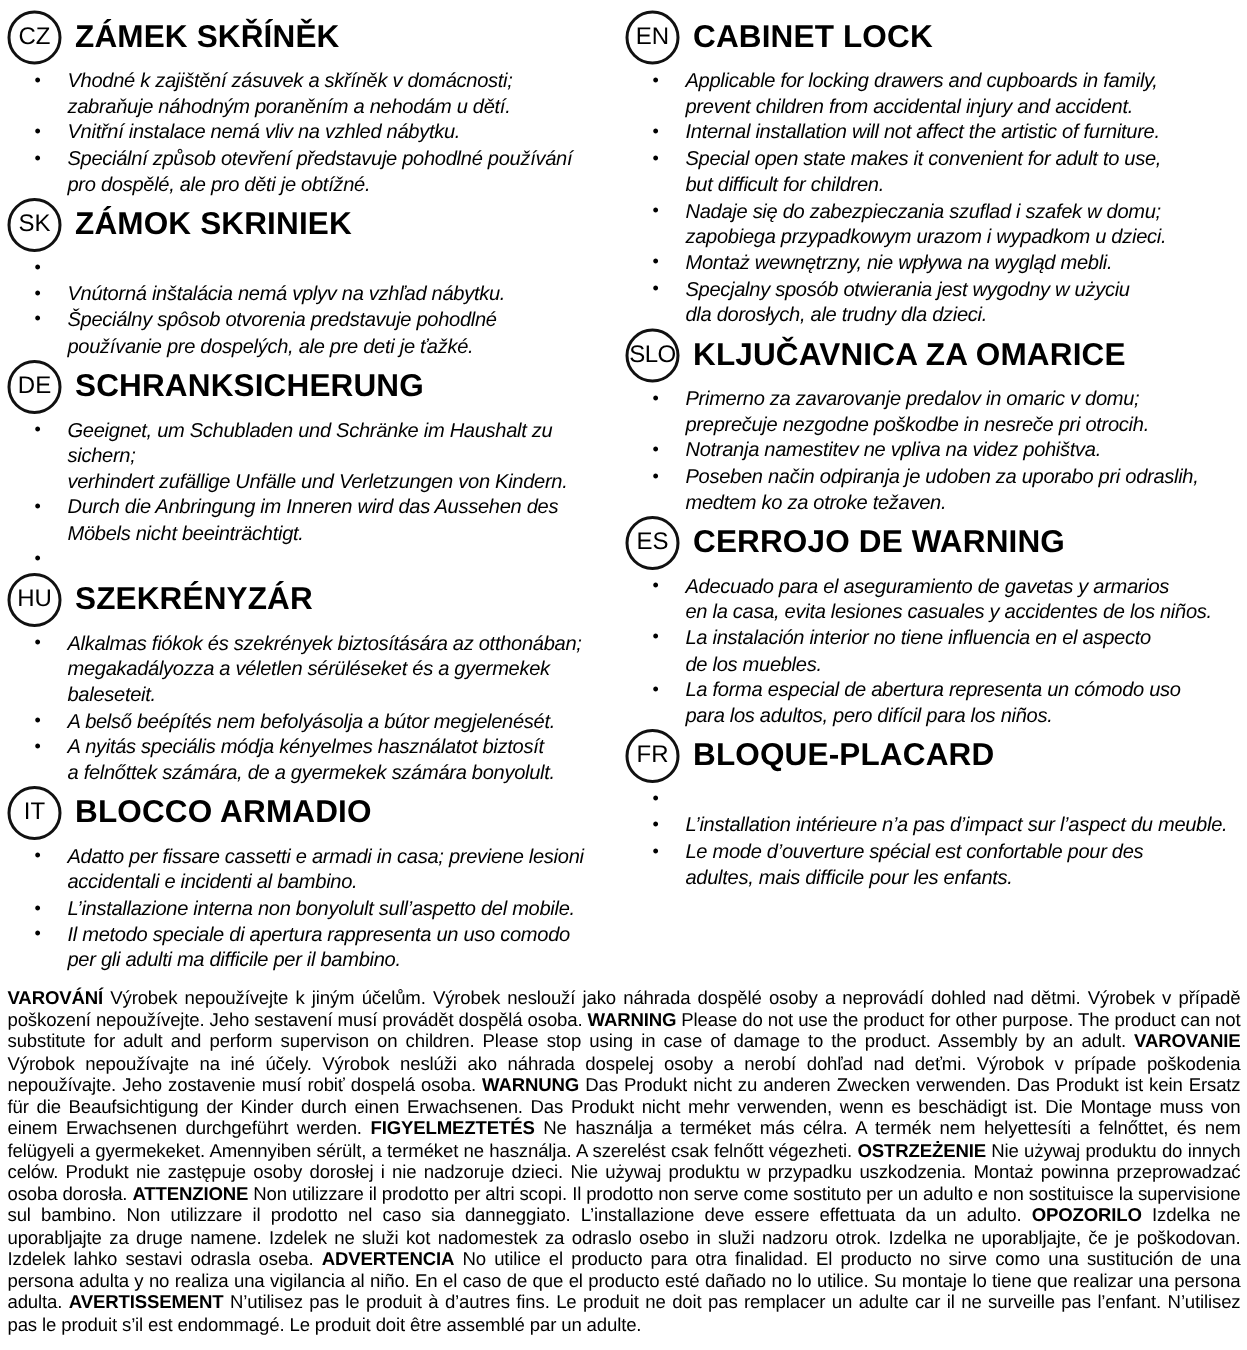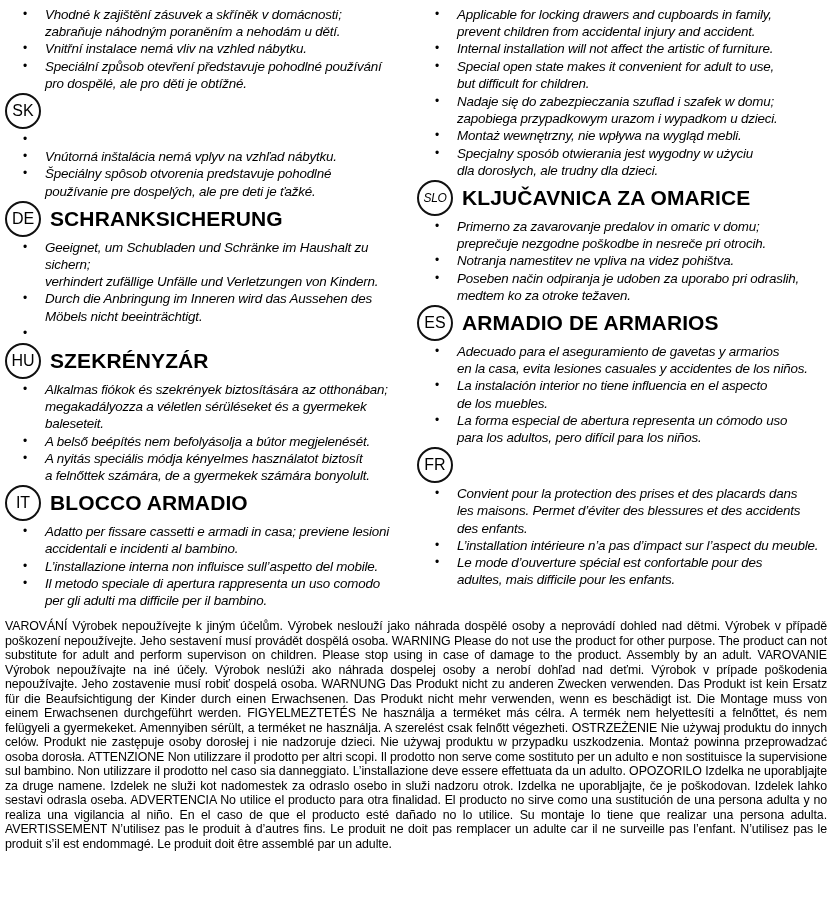--- a/index.html
+++ b/index.html
@@ -12,67 +12,72 @@
   .cols { display:flex; }
   .col { width:412px; flex:0 0 auto; }
   .section { margin-bottom:1px; }
   .sec-header { display:flex; align-items:center; gap:9px; margin:1px 0 2px 0; }
   .badge {
     width:32px; height:32px; border:2px solid #111; border-radius:50%;
     display:flex; align-items:center; justify-content:center;
     font-size:16px; font-weight:normal; letter-spacing:0; flex:0 0 auto;
     background:#fff;
   }
-  .badge.small { font-size:12px; letter-spacing:-0.3px;font-style:italic; }
+  .badge.small { font-size:16px; letter-spacing:-0.3px; }
   .sec-title { font-size:21px; font-weight:bold; letter-spacing:0.1px; white-space:nowrap; }
   .bullets { margin:0; padding:0; list-style:none; }
   .bullet { display:flex; }
   .bullet-marker {
     flex:0 0 auto; width:22px; margin-left:18px; text-align:left;
     font-size:12px; line-height:17.2px;
   }
   .bullet-text {
     font-size:13.4px; line-height:17.2px; letter-spacing:-0.2px;
     white-space:pre-line;
     font-style:italic;
   }
   .warnings {
     margin-top:9px; width:822px;
     font-size:12.4px; line-height:14.5px; letter-spacing:-0.1px;
     text-align:justify;
   }
-  .warnings b { font-weight:normal; }
+  .warnings b { font-weight:bold; }
 </style>
 </head>
 <body>
 
 <div class="page">
   <div class="cols">
     <div class="col" id="col-left">
         <div class="section">
+          <div class="sec-header">
+            <span class="badge">CZ</span>
+            <span class="sec-title">ZÁMEK SKŘÍNĚK</span>
+          </div>
           <ul class="bullets">
             <li class="bullet">
               <span class="bullet-marker">•</span>
               <span class="bullet-text">Vhodné k zajištění zásuvek a skříněk v domácnosti;
 zabraňuje náhodným poraněním a nehodám u dětí.</span>
             </li>
             <li class="bullet">
               <span class="bullet-marker">•</span>
               <span class="bullet-text">Vnitřní instalace nemá vliv na vzhled nábytku.</span>
             </li>
             <li class="bullet">
               <span class="bullet-marker">•</span>
               <span class="bullet-text">Speciální způsob otevření představuje pohodlné používání
 pro dospělé, ale pro děti je obtížné.</span>
             </li>
           </ul>
         </div>
         <div class="section">
           <div class="sec-header">
             <span class="badge">SK</span>
+            <span class="sec-title">ZÁMOK SKRINIEK</span>
           </div>
           <ul class="bullets">
             <li class="bullet">
               <span class="bullet-marker">•</span>
             </li>
             <li class="bullet">
               <span class="bullet-marker">•</span>
               <span class="bullet-text">Vnútorná inštalácia nemá vplyv na vzhľad nábytku.</span>
             </li>
             <li class="bullet">
@@ -132,32 +137,36 @@
             <span class="sec-title">BLOCCO ARMADIO</span>
           </div>
           <ul class="bullets">
             <li class="bullet">
               <span class="bullet-marker">•</span>
               <span class="bullet-text">Adatto per fissare cassetti e armadi in casa; previene lesioni
 accidentali e incidenti al bambino.</span>
             </li>
             <li class="bullet">
               <span class="bullet-marker">•</span>
-              <span class="bullet-text">L’installazione interna non influisce sull’aspetto del mobile.</span>
+              <span class="bullet-text">L’installazione interna non bonyolult sull’aspetto del mobile.</span>
             </li>
             <li class="bullet">
               <span class="bullet-marker">•</span>
               <span class="bullet-text">Il metodo speciale di apertura rappresenta un uso comodo
 per gli adulti ma difficile per il bambino.</span>
             </li>
           </ul>
         </div>
       </div>
     <div class="col" id="col-right">
         <div class="section">
+          <div class="sec-header">
+            <span class="badge">EN</span>
+            <span class="sec-title">CABINET LOCK</span>
+          </div>
           <ul class="bullets">
             <li class="bullet">
               <span class="bullet-marker">•</span>
               <span class="bullet-text">Applicable for locking drawers and cupboards in family,
 prevent children from accidental injury and accident.</span>
             </li>
             <li class="bullet">
               <span class="bullet-marker">•</span>
               <span class="bullet-text">Internal installation will not affect the artistic of furniture.</span>
             </li>
@@ -204,21 +213,21 @@
             <li class="bullet">
               <span class="bullet-marker">•</span>
               <span class="bullet-text">Poseben način odpiranja je udoben za uporabo pri odraslih,
 medtem ko za otroke težaven.</span>
             </li>
           </ul>
         </div>
         <div class="section">
           <div class="sec-header">
             <span class="badge">ES</span>
-            <span class="sec-title">ARMADIO DE ARMARIOS</span>
+            <span class="sec-title">CERROJO DE WARNING</span>
           </div>
           <ul class="bullets">
             <li class="bullet">
               <span class="bullet-marker">•</span>
               <span class="bullet-text">Adecuado para el aseguramiento de gavetas y armarios
 en la casa, evita lesiones casuales y accidentes de los niños.</span>
             </li>
             <li class="bullet">
               <span class="bullet-marker">•</span>
               <span class="bullet-text">La instalación interior no tiene influencia en el aspecto
@@ -227,27 +236,25 @@
             <li class="bullet">
               <span class="bullet-marker">•</span>
               <span class="bullet-text">La forma especial de abertura representa un cómodo uso
 para los adultos, pero difícil para los niños.</span>
             </li>
           </ul>
         </div>
         <div class="section">
           <div class="sec-header">
             <span class="badge">FR</span>
-          </div>
-          <ul class="bullets">
-            <li class="bullet">
-              <span class="bullet-marker">•</span>
-              <span class="bullet-text">Convient pour la protection des prises et des placards dans
-les maisons. Permet d’éviter des blessures et des accidents
-des enfants.</span>
+            <span class="sec-title">BLOQUE-PLACARD</span>
+          </div>
+          <ul class="bullets">
+            <li class="bullet">
+              <span class="bullet-marker">•</span>
             </li>
             <li class="bullet">
               <span class="bullet-marker">•</span>
               <span class="bullet-text">L’installation intérieure n’a pas d’impact sur l’aspect du meuble.</span>
             </li>
             <li class="bullet">
               <span class="bullet-marker">•</span>
               <span class="bullet-text">Le mode d’ouverture spécial est confortable pour des
 adultes, mais difficile pour les enfants.</span>
             </li>

